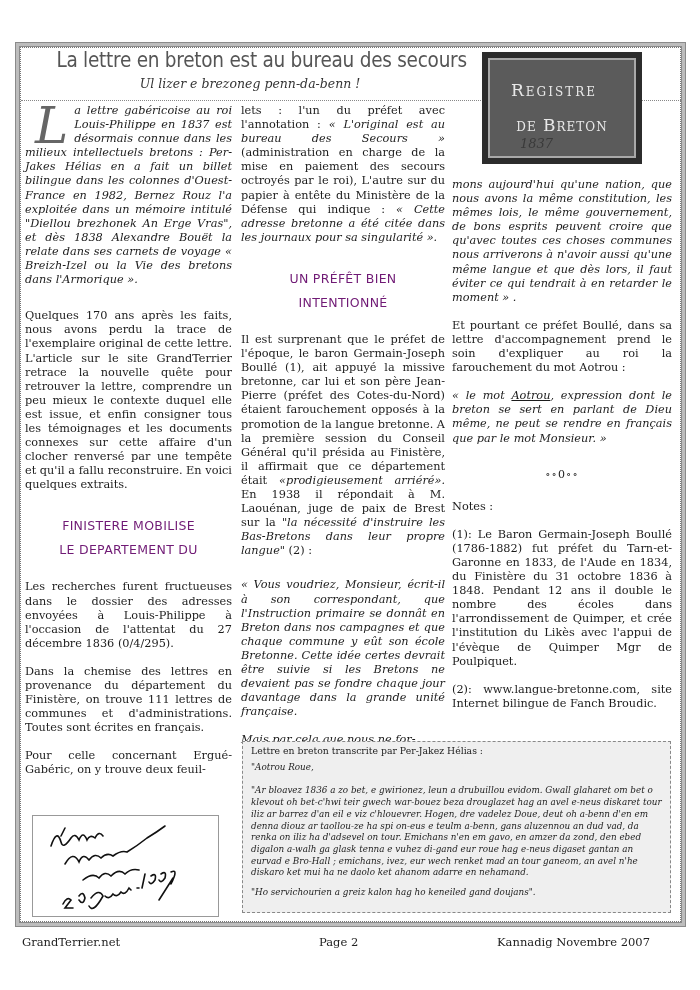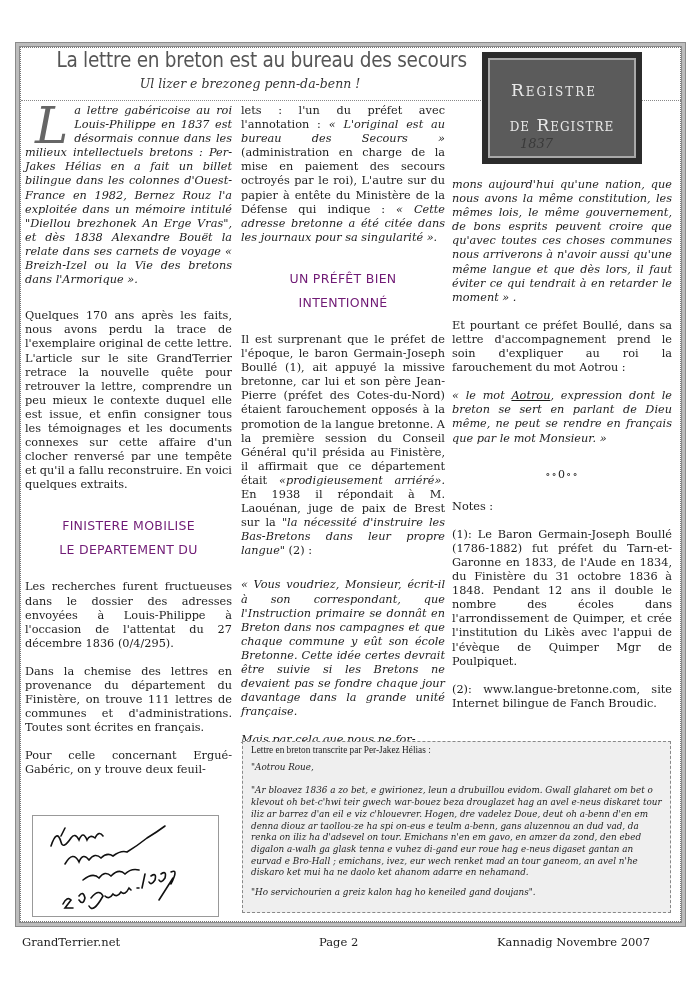--- a/index.html
+++ b/index.html
@@ -51,21 +51,21 @@
   <div class="frame-inner"></div>
 </div>
 
 <div class="headline">La lettre en breton est au bureau des secours</div>
 <div class="subhead">Ul lizer e brezoneg penn-da-benn !</div>
 <div class="header-rule"></div>
 
 <div class="photo">
   <div class="photo-card">
     <div class="photo-l1" style="font-variant:small-caps;">Registre</div>
-    <div class="photo-l2" style="font-variant:small-caps;">de Registre</div>
+    <div class="photo-l2" style="font-variant:small-caps;">de Breton</div>
     <div class="photo-l3">1837</div>
   </div>
 </div>
 
 <div class="col col1">
   <p class="it">
     <span class="dropcap">L</span><span>a lettre gabéricoise au roi Louis-Philippe en 1837 est désormais connue dans les milieux intellectuels bretons : Per-Jakes Hélias en a fait un billet bilingue dans les colonnes d'Ouest-France en 1982, Bernez Rouz l'a exploitée dans un mémoire intitulé "Diellou brezhonek An Erge Vras", et dès 1838 Alexandre Bouët la relate  dans ses carnets de voyage « Breizh-Izel ou la Vie des bretons dans l'Armorique ».</span>
   </p>
   <p style="margin-top:22px;">Quelques 170 ans après les faits, nous avons perdu la trace de l'exemplaire original de cette lettre. L'article sur le site GrandTerrier retrace la nouvelle quête pour retrouver la lettre, comprendre un peu mieux le contexte duquel elle est issue, et enfin consigner tous les témoignages et les documents connexes sur cette affaire d'un clocher renversé par une tempête et qu'il a fallu reconstruire. En voici quelques extraits.</p>
   <div class="section-head">
@@ -105,21 +105,21 @@
   <p class="it">mons aujourd'hui qu'une nation, que nous avons la même constitution, les mêmes lois, le même gouvernement, de bons esprits peuvent croire que qu'avec toutes ces choses communes nous arriverons à n'avoir aussi qu'une même langue et que dès lors, il faut éviter ce qui tendrait à en retarder le moment » .</p>
   <p>Et pourtant ce préfet Boullé, dans sa lettre d'accompagnement prend le soin d'expliquer au roi la farouchement du mot Aotrou :</p>
   <p class="it"><span>« le mot </span><u>Aotrou</u><span>, expression dont le breton se sert en parlant de Dieu même, ne peut se rendre en français que par le mot Monsieur. »</span></p>
   <p class="ornament" style="margin-top:22px;margin-bottom:18px;">∘∘0∘∘</p>
   <p>Notes :</p>
   <p>(1): Le Baron Germain-Joseph Boullé (1786-1882) fut préfet du Tarn-et-Garonne en 1833, de l'Aude en 1834, du Finistère du 31 octobre 1836 à 1848. Pendant 12 ans il double le nombre des écoles dans l'arrondissement de Quimper, et crée l'institution du Likès avec l'appui de l'évèque de Quimper Mgr de Poulpiquet.</p>
   <p>(2):  www.langue-bretonne.com, site Internet bilingue de Fanch Broudic.</p>
 </div>
 
 <div class="breton-box">
-  <p style="font-style:normal;font-size:9.3px;margin-bottom:5px;font-family:Liberation Serif, serif;">Lettre en breton transcrite par Per-Jakez Hélias :</p>
+  <p style="font-style:normal;font-size:9.3px;margin-bottom:5px;">Lettre en breton transcrite par Per-Jakez Hélias :</p>
   <p class="it" style="margin-bottom:12px;">"Aotrou Roue,</p>
   <p class="it">"Ar bloavez 1836 a zo bet, e gwirionez, leun a drubuillou evidom. Gwall glaharet om bet o klevout oh bet-c'hwi teir gwech war-bouez beza drouglazet hag an avel e-neus diskaret tour iliz ar barrez d'an eil e viz c'hlouevrer. Hogen, dre vadelez Doue, deut oh a-benn d'en em denna diouz ar taollou-ze ha spi on-eus e teulm a-benn, gans aluzennou an dud vad, da renka on iliz ha d'adsevel on tour. Emichans n'en em gavo, en amzer da zond, den ebed digalon a-walh ga glask tenna e vuhez di-gand eur roue hag e-neus digaset gantan an eurvad e Bro-Hall ; emichans, ivez, eur wech renket mad an tour ganeom, an avel n'he diskaro ket mui ha ne daolo ket ahanom adarre en nehamand.</p>
   <p class="it">"Ho servichourien a greiz kalon hag ho keneiled gand doujans".</p>
 </div>
 
 <div class="footer" style="left:22px;">GrandTerrier.net</div>
 <div class="footer" style="left:319px;">Page 2</div>
 <div class="footer" style="right:50px;">Kannadig Novembre 2007</div>
 
 </body></html>

